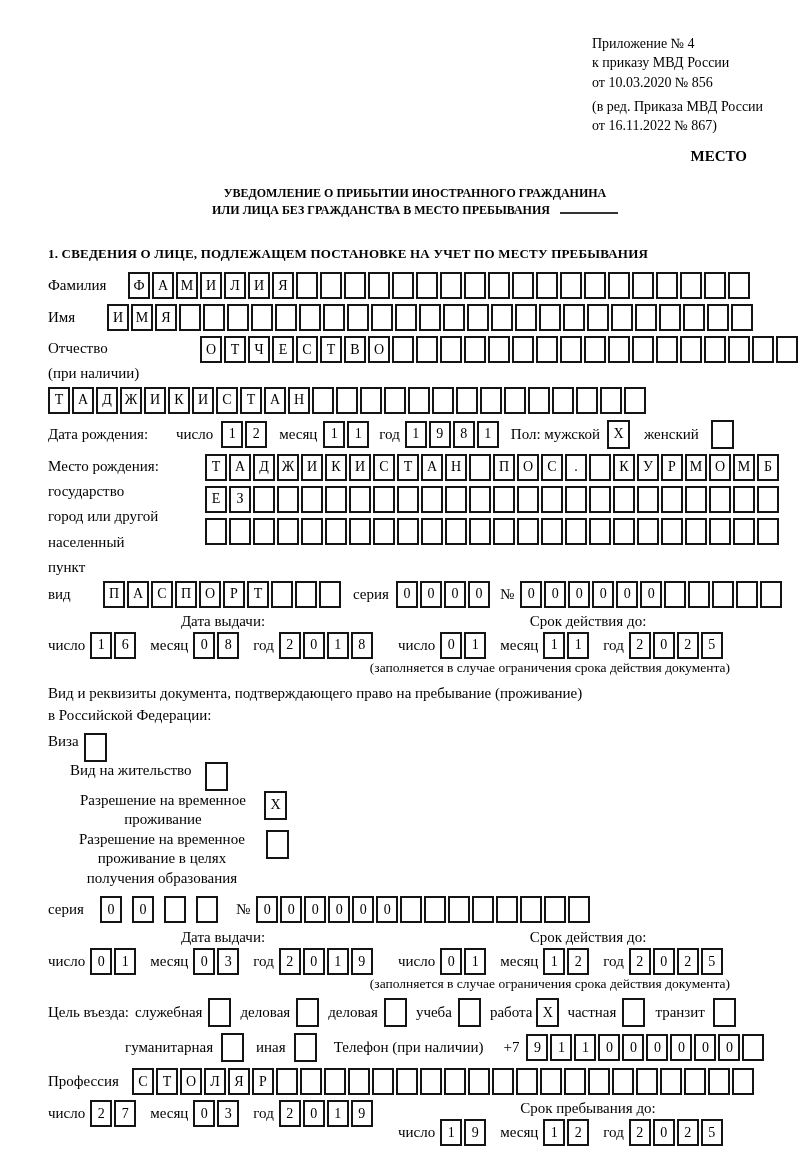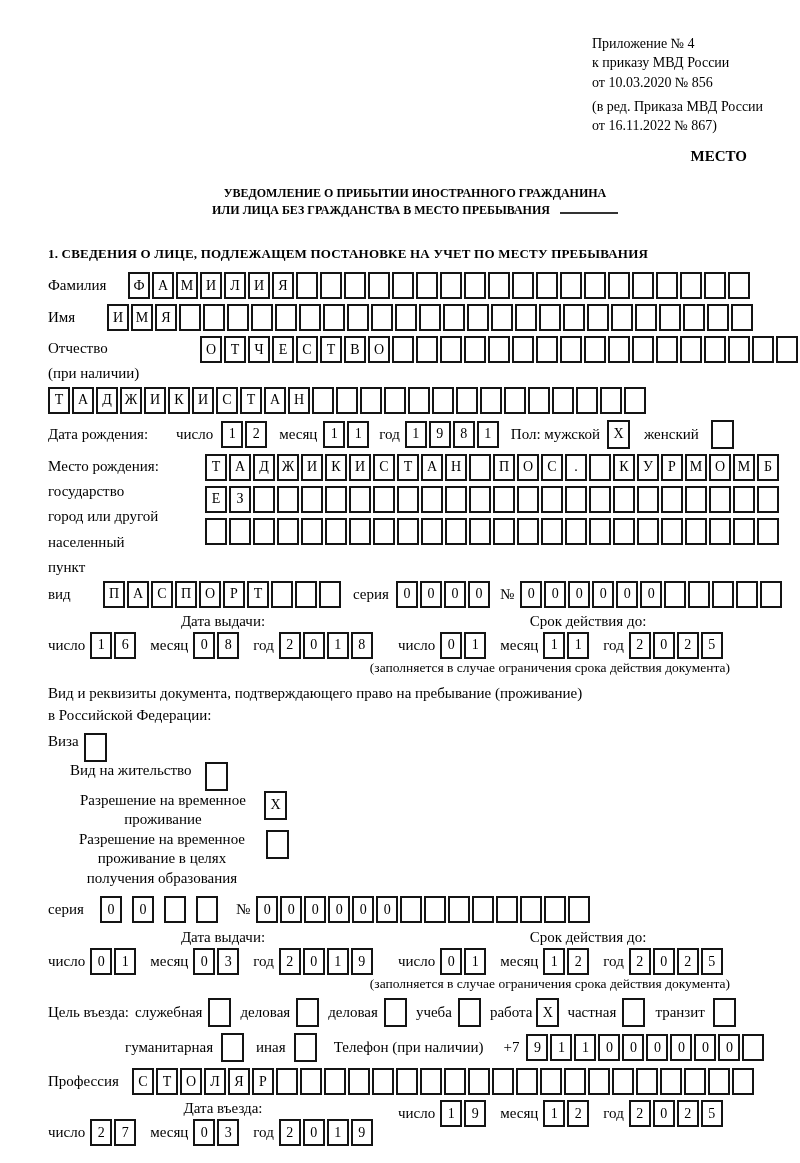--- a/index.html
+++ b/index.html
@@ -563,21 +563,20 @@
         <span class="cell"></span>
         <span class="cell"></span>
         <span class="cell"></span>
         <span class="cell"></span>
         <span class="cell"></span>
       </span>
   </div>
 
   <div class="datecols" style="margin-top:2px;">
     <div class="dcol" style="width:350px">
-      <div class="dhead">Дата въезда:</div>
       <div class="dfields">
         <span class="dlbl">число</span>
         <span class="cells grp">
             <span class="cell">2</span>
             <span class="cell">7</span>
           </span>
         <span class="dlbl">месяц</span>
         <span class="cells grp">
             <span class="cell">0</span>
             <span class="cell">3</span>
@@ -585,20 +584,21 @@
         <span class="dlbl">год</span>
         <span class="cells">
             <span class="cell">2</span>
             <span class="cell">0</span>
             <span class="cell">1</span>
             <span class="cell">9</span>
           </span>
       </div>
     </div>
     <div class="dcol" style="width:380px">
+      <div class="dhead">Срок пребывания до:</div>
       <div class="dfields">
         <span class="dlbl">число</span>
         <span class="cells grp">
             <span class="cell">1</span>
             <span class="cell">9</span>
           </span>
         <span class="dlbl">месяц</span>
         <span class="cells grp">
             <span class="cell">1</span>
             <span class="cell">2</span>

